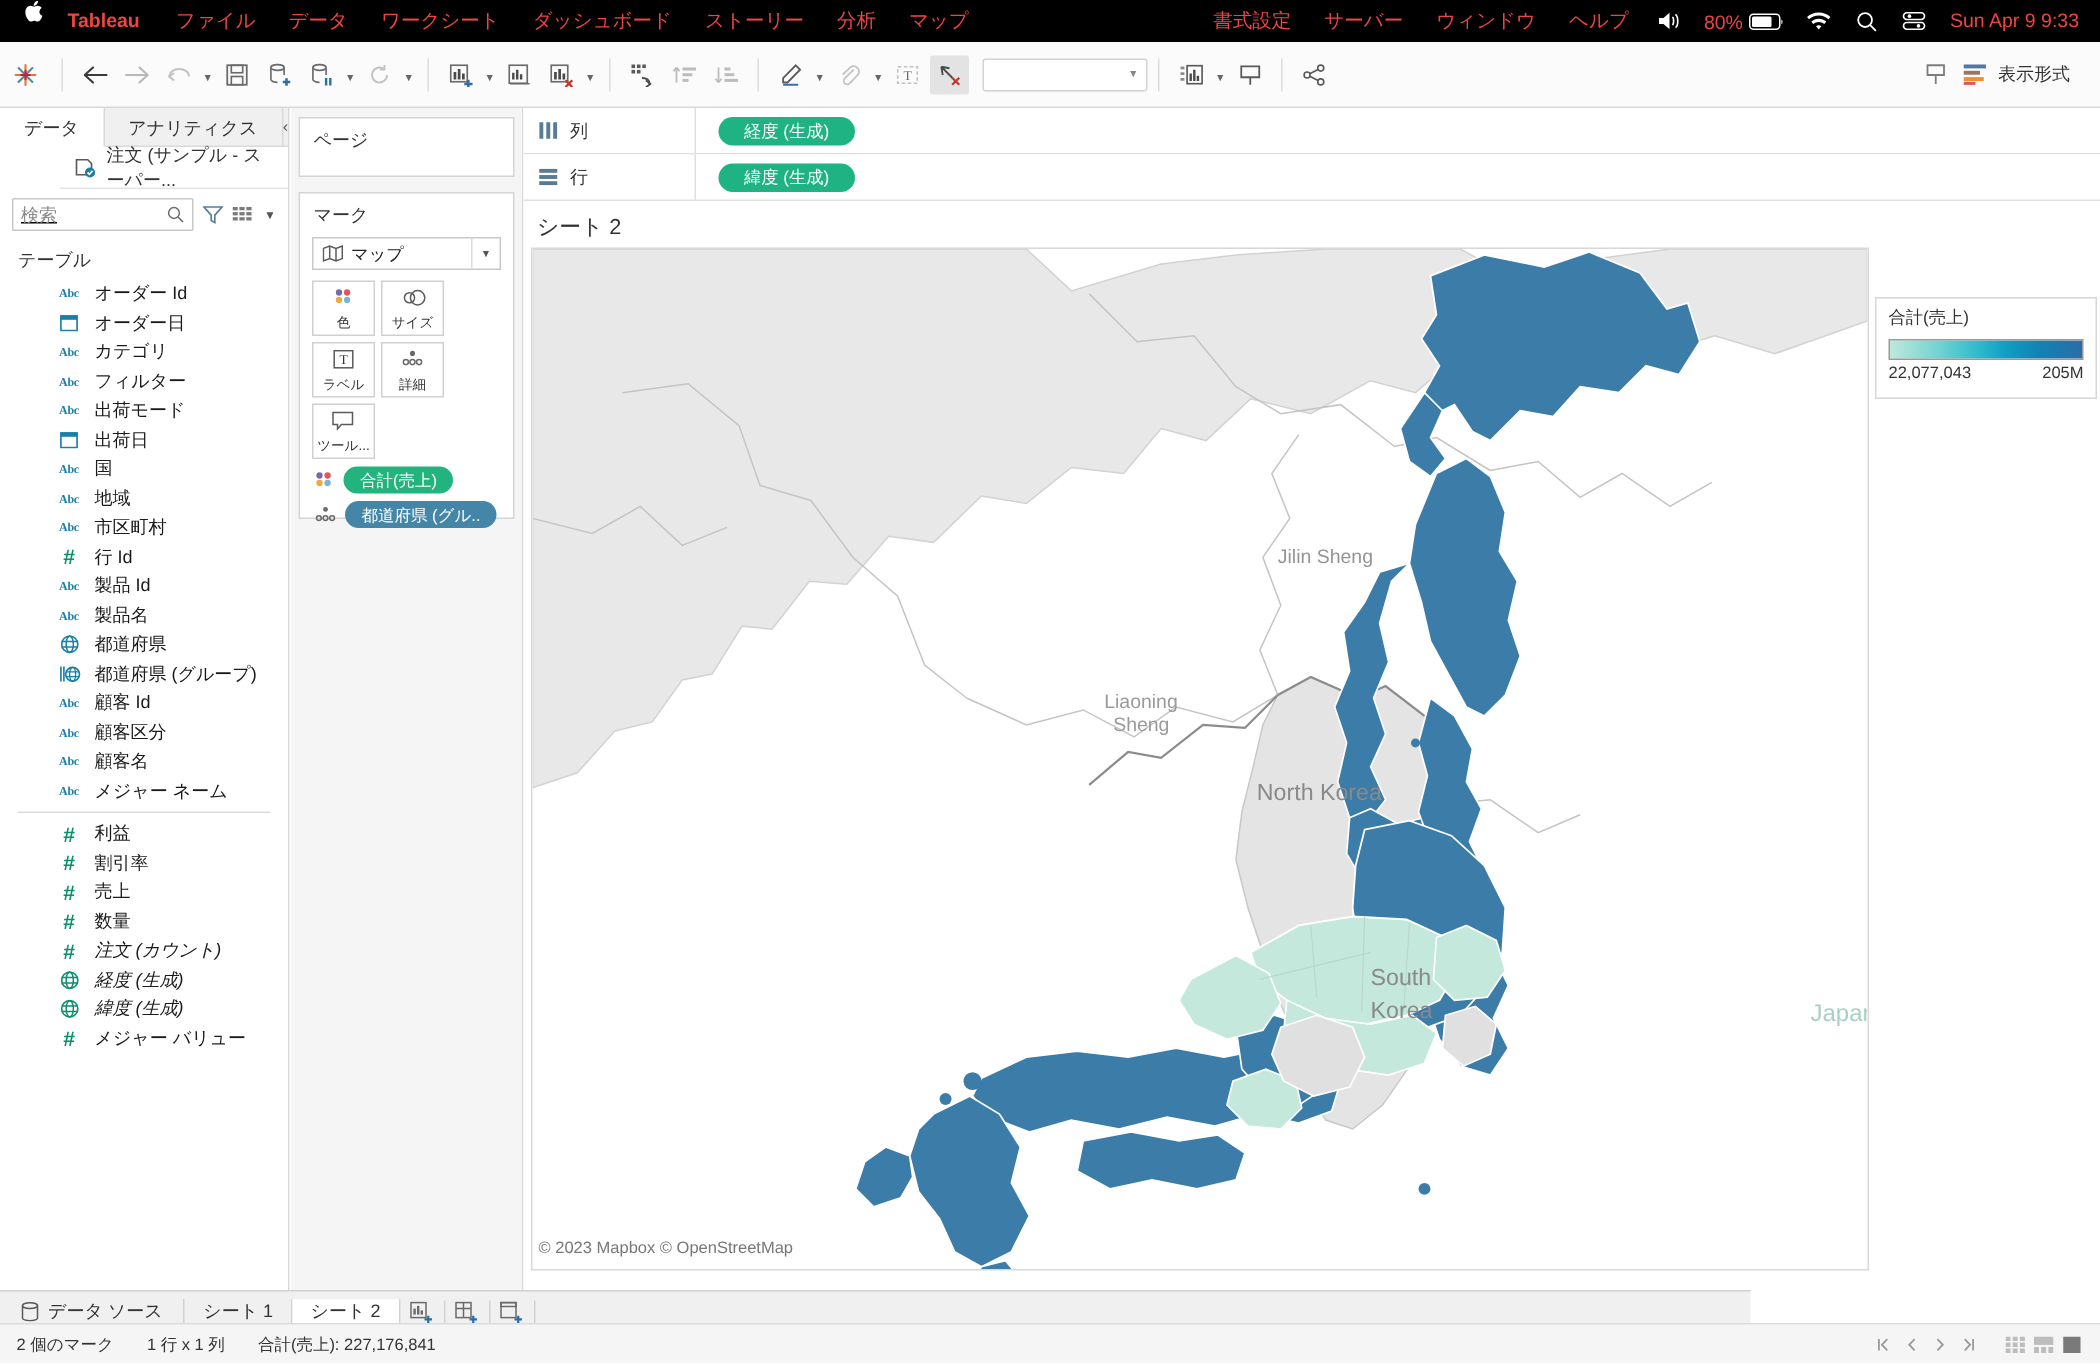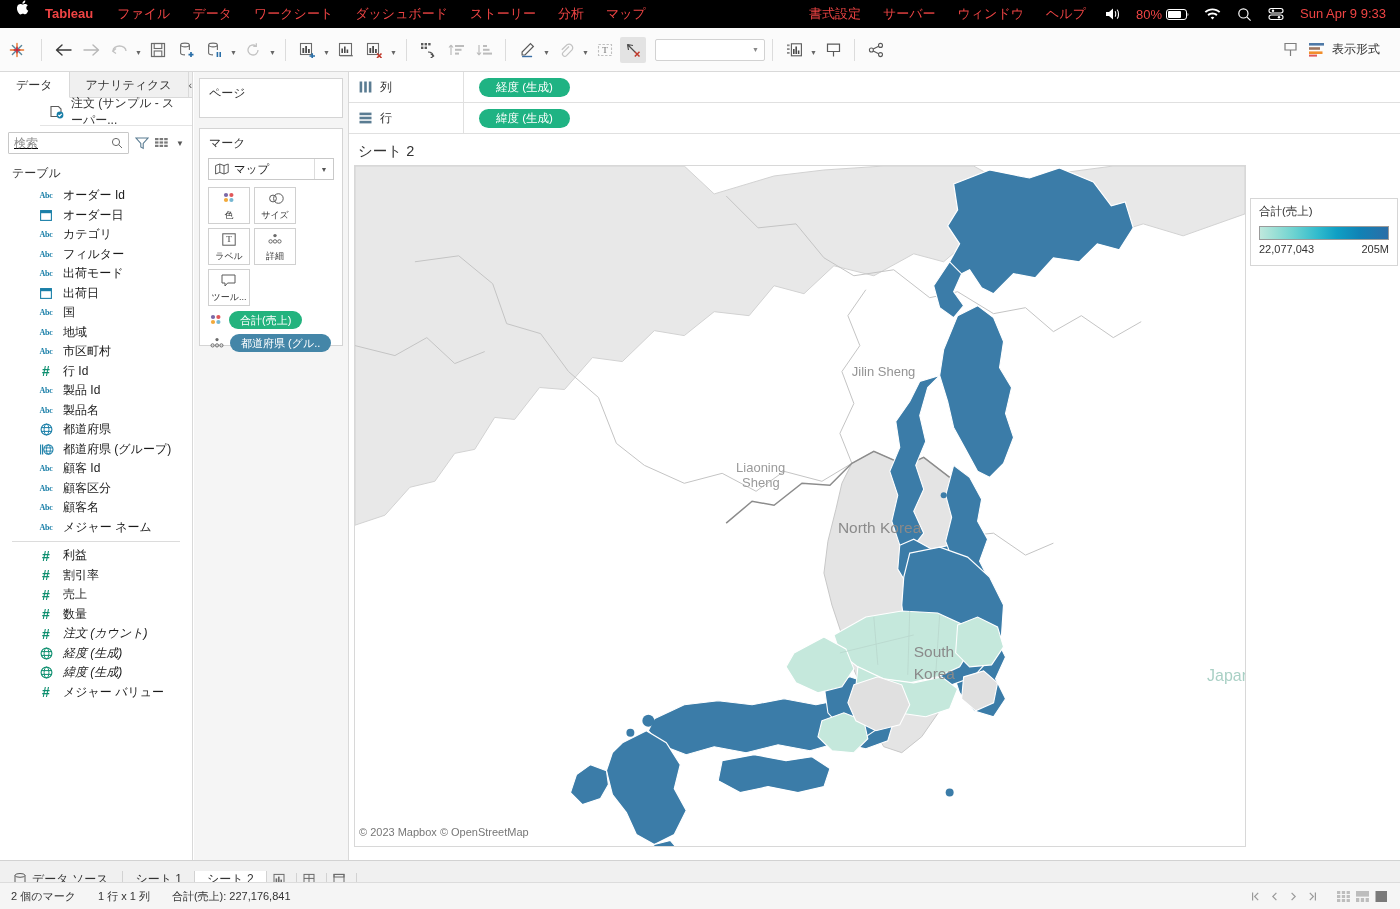--- a/index.html
+++ b/index.html
@@ -162,22 +162,22 @@
     background: #fff; border: 1px solid #d6d6d6;
   }
   .legend-title { font-size: 11.5px; color: #333; padding: 5px 0 0 8px; }
   .legend-bar { margin: 7px 8px 0 8px; height: 14px; border: 1px solid #9a9a9a;
                 background: linear-gradient(to right, #bfe8dd 0%, #9adfd6 12%, #6ed3d1 26%, #31bbcd 45%, #0f9fc4 60%, #1182b5 78%, #2b6ea7 100%); }
   .legend-vals { display: flex; justify-content: space-between; padding: 3px 8px 0 8px;
                  font-size: 11px; color: #333; }
 
   
   .tabbar {
-    position: absolute; left: 0; bottom: 21px; width: 1400px; height: 28px;
-    background: #f0f0f0; border-top: 1px solid #d2d2d2; display: flex; align-items: flex-end;
+    position: absolute; left: 0; bottom: 21px; width: 1167px; height: 28px;
+    background: #f0f0f0; border-top: 1px solid #d2d2d2; display: flex; align-items: center;
   }
   .tb-ds { display: flex; align-items: center; gap: 6px; padding: 0 14px; font-size: 12px; color: #333;
            border-right: 1px solid #d2d2d2; }
   .sheettab { padding: 0 12px; display: flex; align-items: center; font-size: 12px; color: #333;
               border-right: 1px solid #d2d2d2; }
   .sheettab.sel { background: #fff; }
   .newtab { width: 30px; display: flex; align-items: center; justify-content: center;
             border-right: 1px solid #d2d2d2; color: #4a4a4a; }
   .statusbar {
     position: absolute; left: 0; bottom: 0; width: 1400px; height: 27px;

